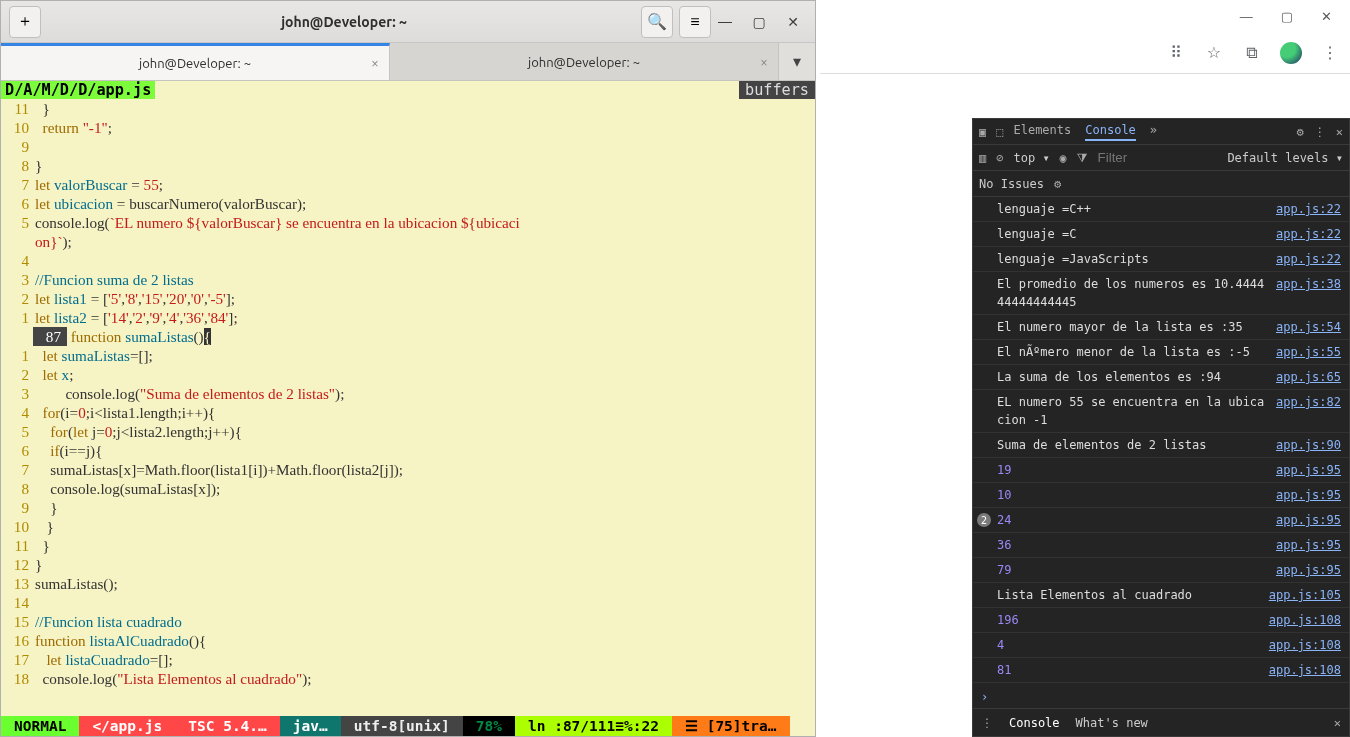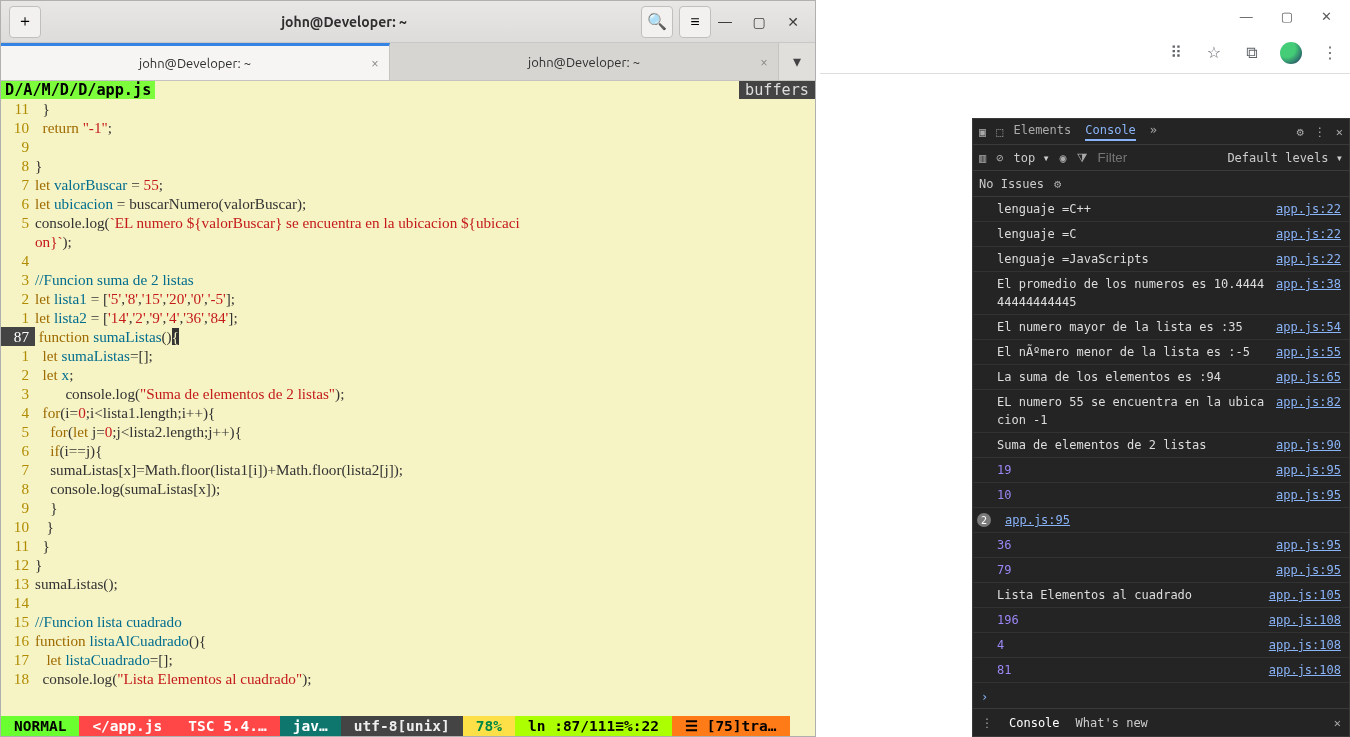--- a/index.html
+++ b/index.html
@@ -105,21 +105,21 @@
   font-family: Liberation Serif, serif;
 }
 .code-line { display:flex; }
 .gutter {
   width: 34px;
   text-align: right;
   color: #b08b00;
   padding-right: 6px;
   flex-shrink: 0;
 }
-.gutter.cur { background:#444; color:#fff; }
+.gutter.cur { background:#444; color:#fff;margin-left:32px; }
 .code { color:#333; }
 .kw { color:#9e6b00; } 
 .str { color:#c41a1a; } 
 .num { color:#c41a1a; }
 .fn { color:#006d8f; } 
 .cmt { color:#006d8f; }
 .cursor-block { background:#333; color:#f6f3c4; }
 
 
 .vim-status {
@@ -127,21 +127,21 @@
   display: flex;
   font-size: 14.5px;
   font-weight: 600;
 }
 .vim-status > div { padding: 0 13px; display:flex; align-items:center; }
 .st-mode { background:#6aff2e; color:#000; }
 .st-file { background:#ff4747; color:#fff; }
 .st-tsc  { background:#ff4747; color:#fff; }
 .st-lang { background:#0f766e; color:#fff; }
 .st-enc  { background:#444; color:#eee; }
-.st-pct  { background:#fde047; color:#084; }
+.st-pct  { background:#000000; color:#084; }
 .st-pos  { background:#acff00; color:#000000; }
 .st-trail{ background:#ff7b18; color:#000; }
 
 
 .chrome-window {
   position:absolute;
   left: 820px; top:0;
   width: 530px; height: 737px;
   background:#fff;
 }
@@ -349,20 +349,21 @@
       <div class="dt-line">
         <div class="msg numv">19</div>
         <div class="src">app.js:95</div>
       </div>
       <div class="dt-line">
         <div class="msg numv">10</div>
         <div class="src">app.js:95</div>
       </div>
       <div class="dt-line">
         <div class="dt-badge">2</div>
+        <div class="msg numv">24</div>
         <div class="src">app.js:95</div>
       </div>
       <div class="dt-line">
         <div class="msg numv">36</div>
         <div class="src">app.js:95</div>
       </div>
       <div class="dt-line">
         <div class="msg numv">79</div>
         <div class="src">app.js:95</div>
       </div>

